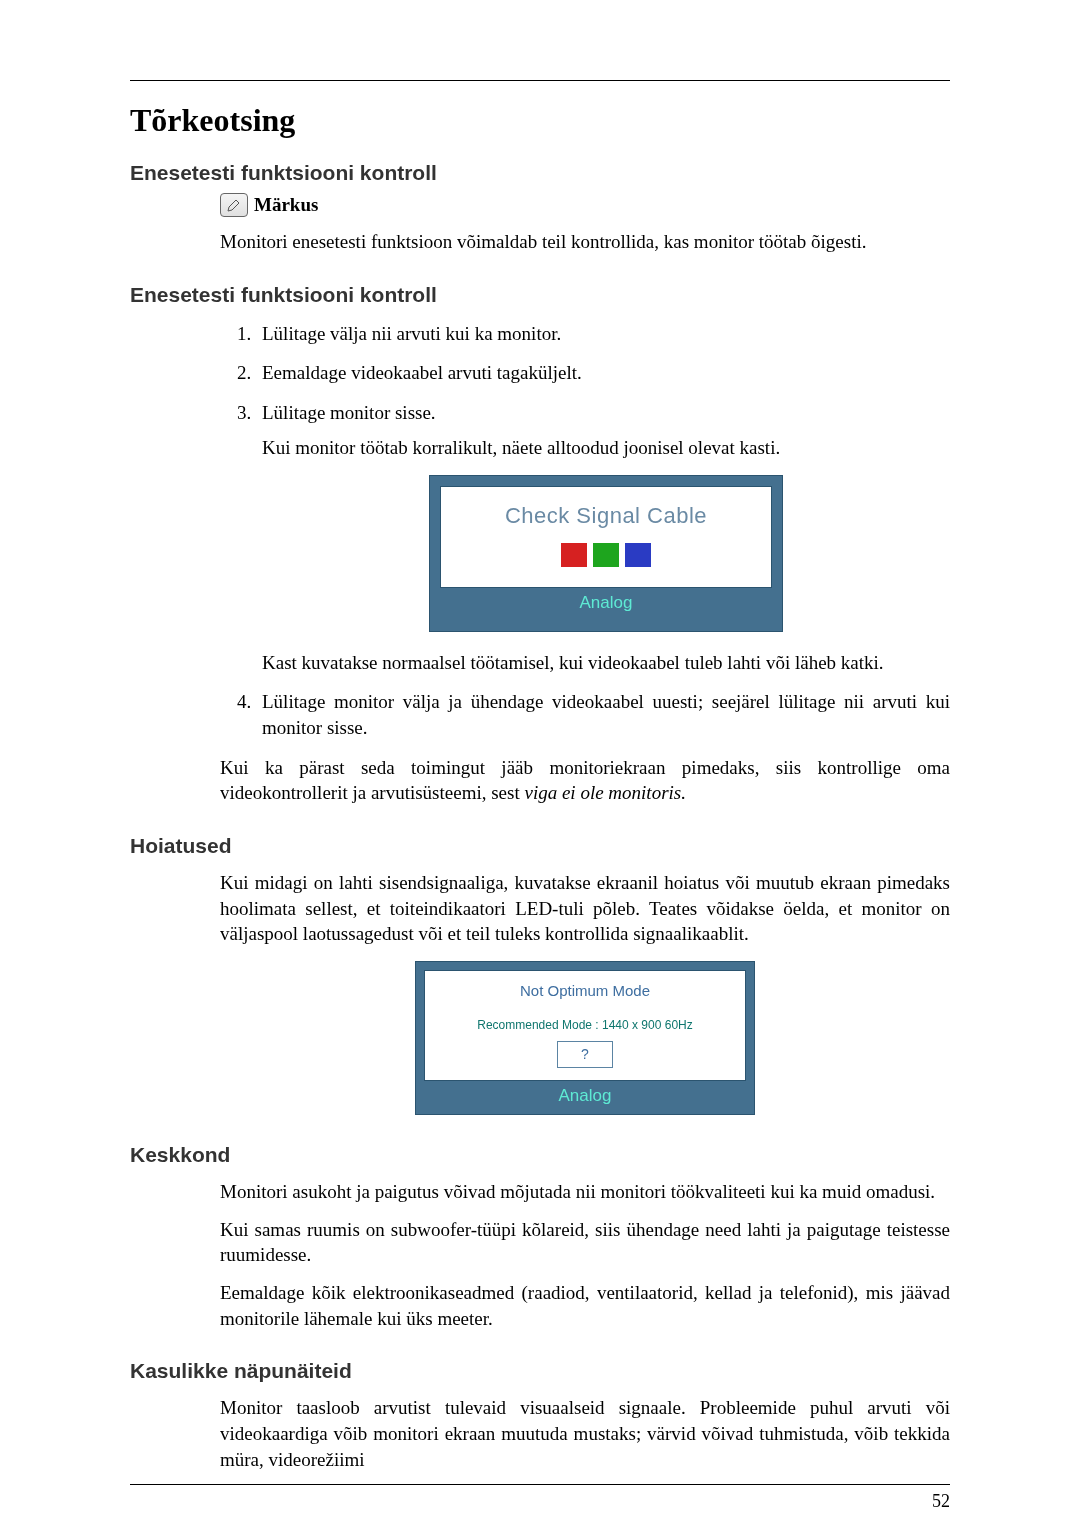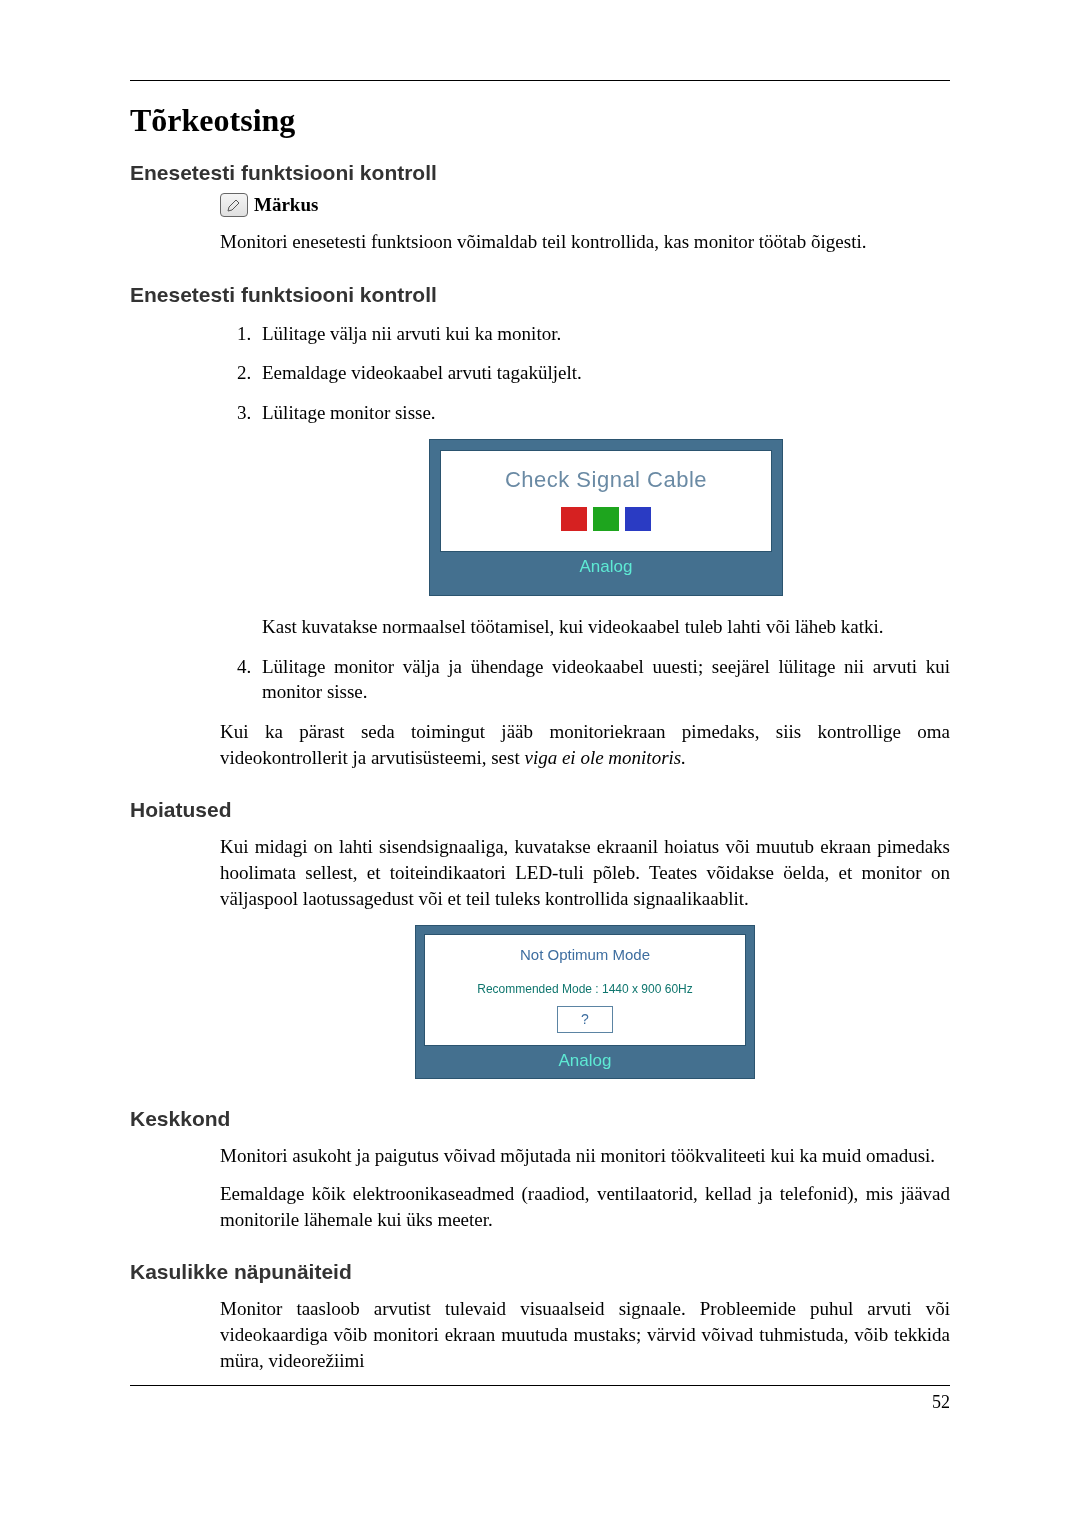--- a/index.html
+++ b/index.html
@@ -185,20 +185,21 @@
     <p>Monitori enesetesti funktsioon võimaldab teil kontrollida, kas monitor töötab õigesti.</p>
   </div>
 
   <h2 class="section">Enesetesti funktsiooni kontroll</h2>
   <div class="content-indent">
     <ol class="steps">
       <li>Lülitage välja nii arvuti kui ka monitor.</li>
       <li>Eemaldage videokaabel arvuti tagaküljelt.</li>
       <li>
         <span>Lülitage monitor sisse.</span>
+        <div class="step-sub">Kui monitor töötab korralikult, näete alltoodud joonisel olevat kasti.</div>
 
         <div class="dlg-wrap">
           <div class="dlg dlg1">
             <div class="dlg-inner">
               <div class="dlg1-text">Check Signal Cable</div>
               <div class="color-row">
                 <div class="swatch sw-r"></div>
                 <div class="swatch sw-g"></div>
                 <div class="swatch sw-b"></div>
               </div>
@@ -228,20 +229,21 @@
           <div class="dlg2-btn">?</div>
         </div>
         <div class="dlg-footer">Analog</div>
       </div>
     </div>
   </div>
 
   <h2 class="section">Keskkond</h2>
   <div class="content-indent">
     <p>Monitori asukoht ja paigutus võivad mõjutada nii monitori töökvaliteeti kui ka muid omadusi.</p>
+    <p>Kui samas ruumis on subwoofer-tüüpi kõlareid, siis ühendage need lahti ja paigutage teistesse ruumidesse.</p>
     <p>Eemaldage kõik elektroonikaseadmed (raadiod, ventilaatorid, kellad ja telefonid), mis jäävad monitorile lähemale kui üks meeter.</p>
   </div>
 
   <h2 class="section">Kasulikke näpunäiteid</h2>
   <div class="content-indent">
     <p>Monitor taasloob arvutist tulevaid visuaalseid signaale. Probleemide puhul arvuti või videokaardiga võib monitori ekraan muutuda mustaks; värvid võivad tuhmistuda, võib tekkida müra, videorežiimi</p>
   </div>
 
   <hr class="rule bottom-rule">
   <div class="page-num">52</div>

